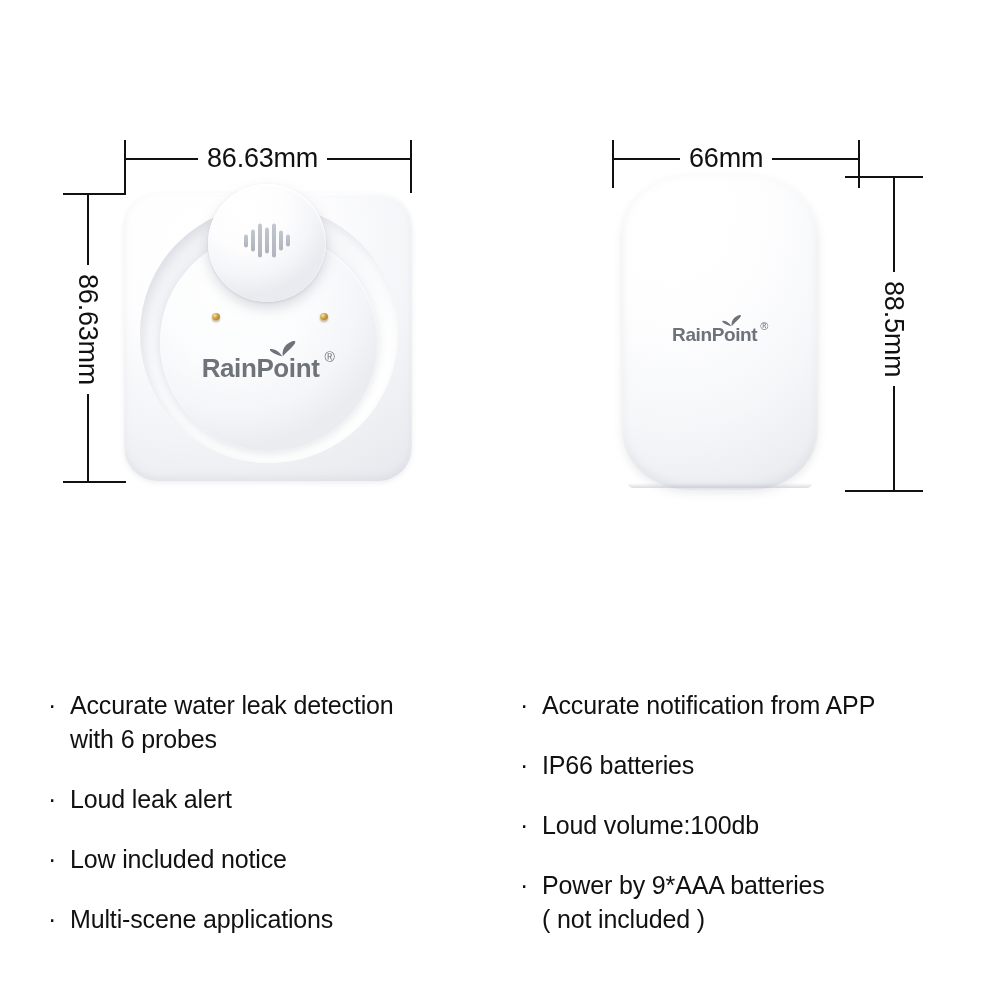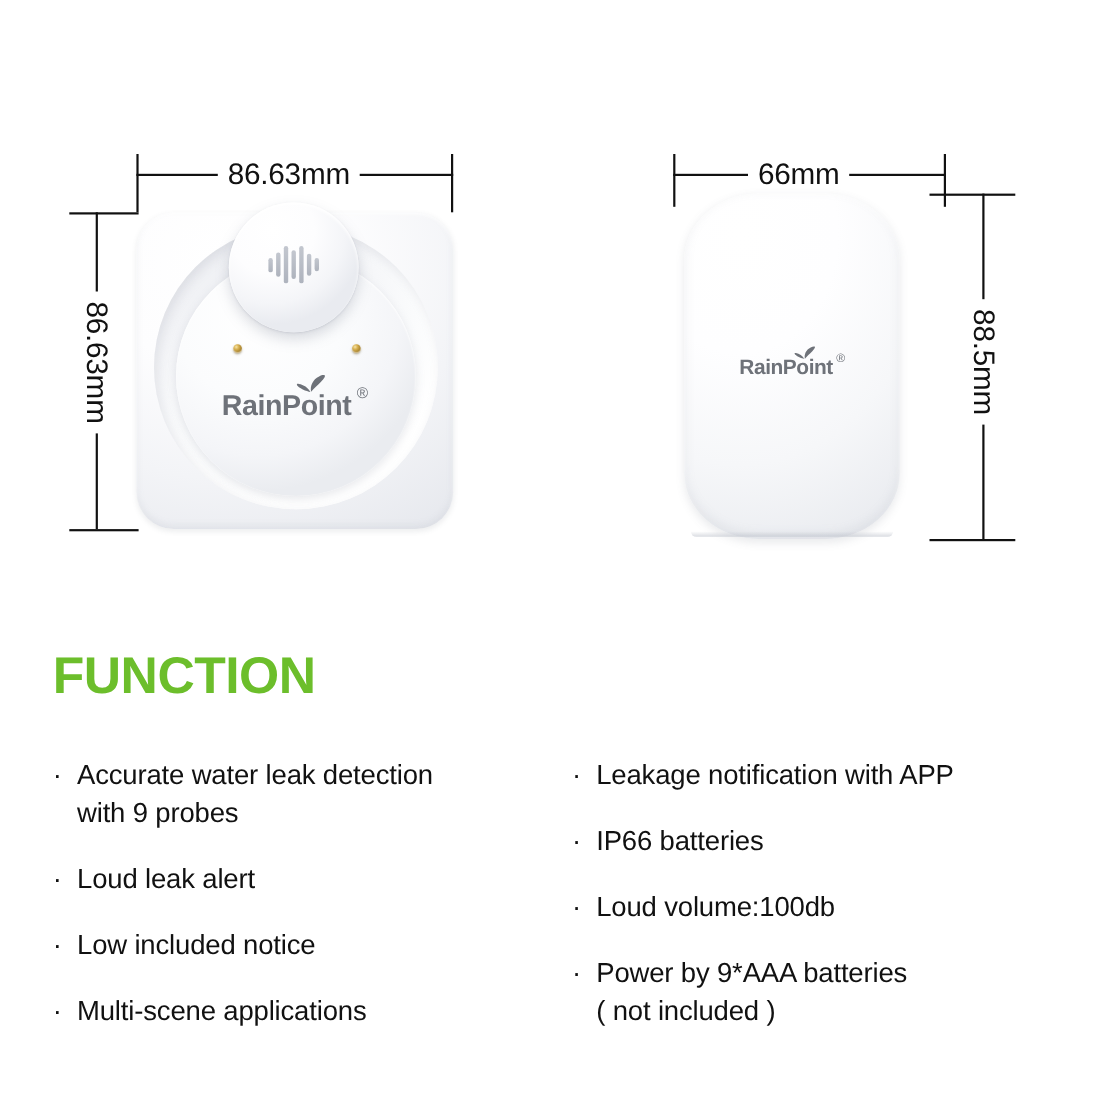--- a/index.html
+++ b/index.html
@@ -302,46 +302,45 @@
         <span>RainPoint</span>
         <svg class="leaf" viewBox="0 0 26 17">
           <path d="M13.2 16.2 C12.0 10.8 14.6 5.0 20.4 2.2 C22.6 1.1 25.0 0.6 25.6 1.4 C26.2 2.3 24.6 4.6 22.4 6.9 C19.2 10.2 15.6 13.2 13.2 16.2 Z" fill="#6e7279"></path>
           <path d="M12.6 16.4 C10.2 12.2 6.4 9.6 2.0 9.0 C0.6 8.8 -0.2 9.2 0.2 10.0 C0.8 11.2 3.0 12.8 5.6 14.0 C8.2 15.2 10.8 15.9 12.6 16.4 Z" fill="#6e7279"></path>
         </svg>
       </span>
       <span class="reg">®</span>
     </div>
   </div>
 
-  <div id="function-title" style="color: rgb(108, 190, 43);">FUNCTION</div>
 
   <div id="bullet-col-left" class="bullet-col">
     <div class="bullet-item">
       <span class="bullet-dot">·</span>
       <span class="bullet-text">Accurate water leak detection
-with 9 probes</span>
+with 6 probes</span>
     </div>
     <div class="bullet-item">
       <span class="bullet-dot">·</span>
       <span class="bullet-text">Loud leak alert</span>
     </div>
     <div class="bullet-item">
       <span class="bullet-dot">·</span>
       <span class="bullet-text">Low included notice</span>
     </div>
     <div class="bullet-item">
       <span class="bullet-dot">·</span>
       <span class="bullet-text">Multi-scene applications</span>
     </div>
   </div>
 
   <div id="bullet-col-right" class="bullet-col">
     <div class="bullet-item">
       <span class="bullet-dot">·</span>
-      <span class="bullet-text">Leakage notification with APP</span>
+      <span class="bullet-text">Accurate notification from APP</span>
     </div>
     <div class="bullet-item">
       <span class="bullet-dot">·</span>
       <span class="bullet-text">IP66 batteries</span>
     </div>
     <div class="bullet-item">
       <span class="bullet-dot">·</span>
       <span class="bullet-text">Loud volume:100db</span>
     </div>
     <div class="bullet-item">

